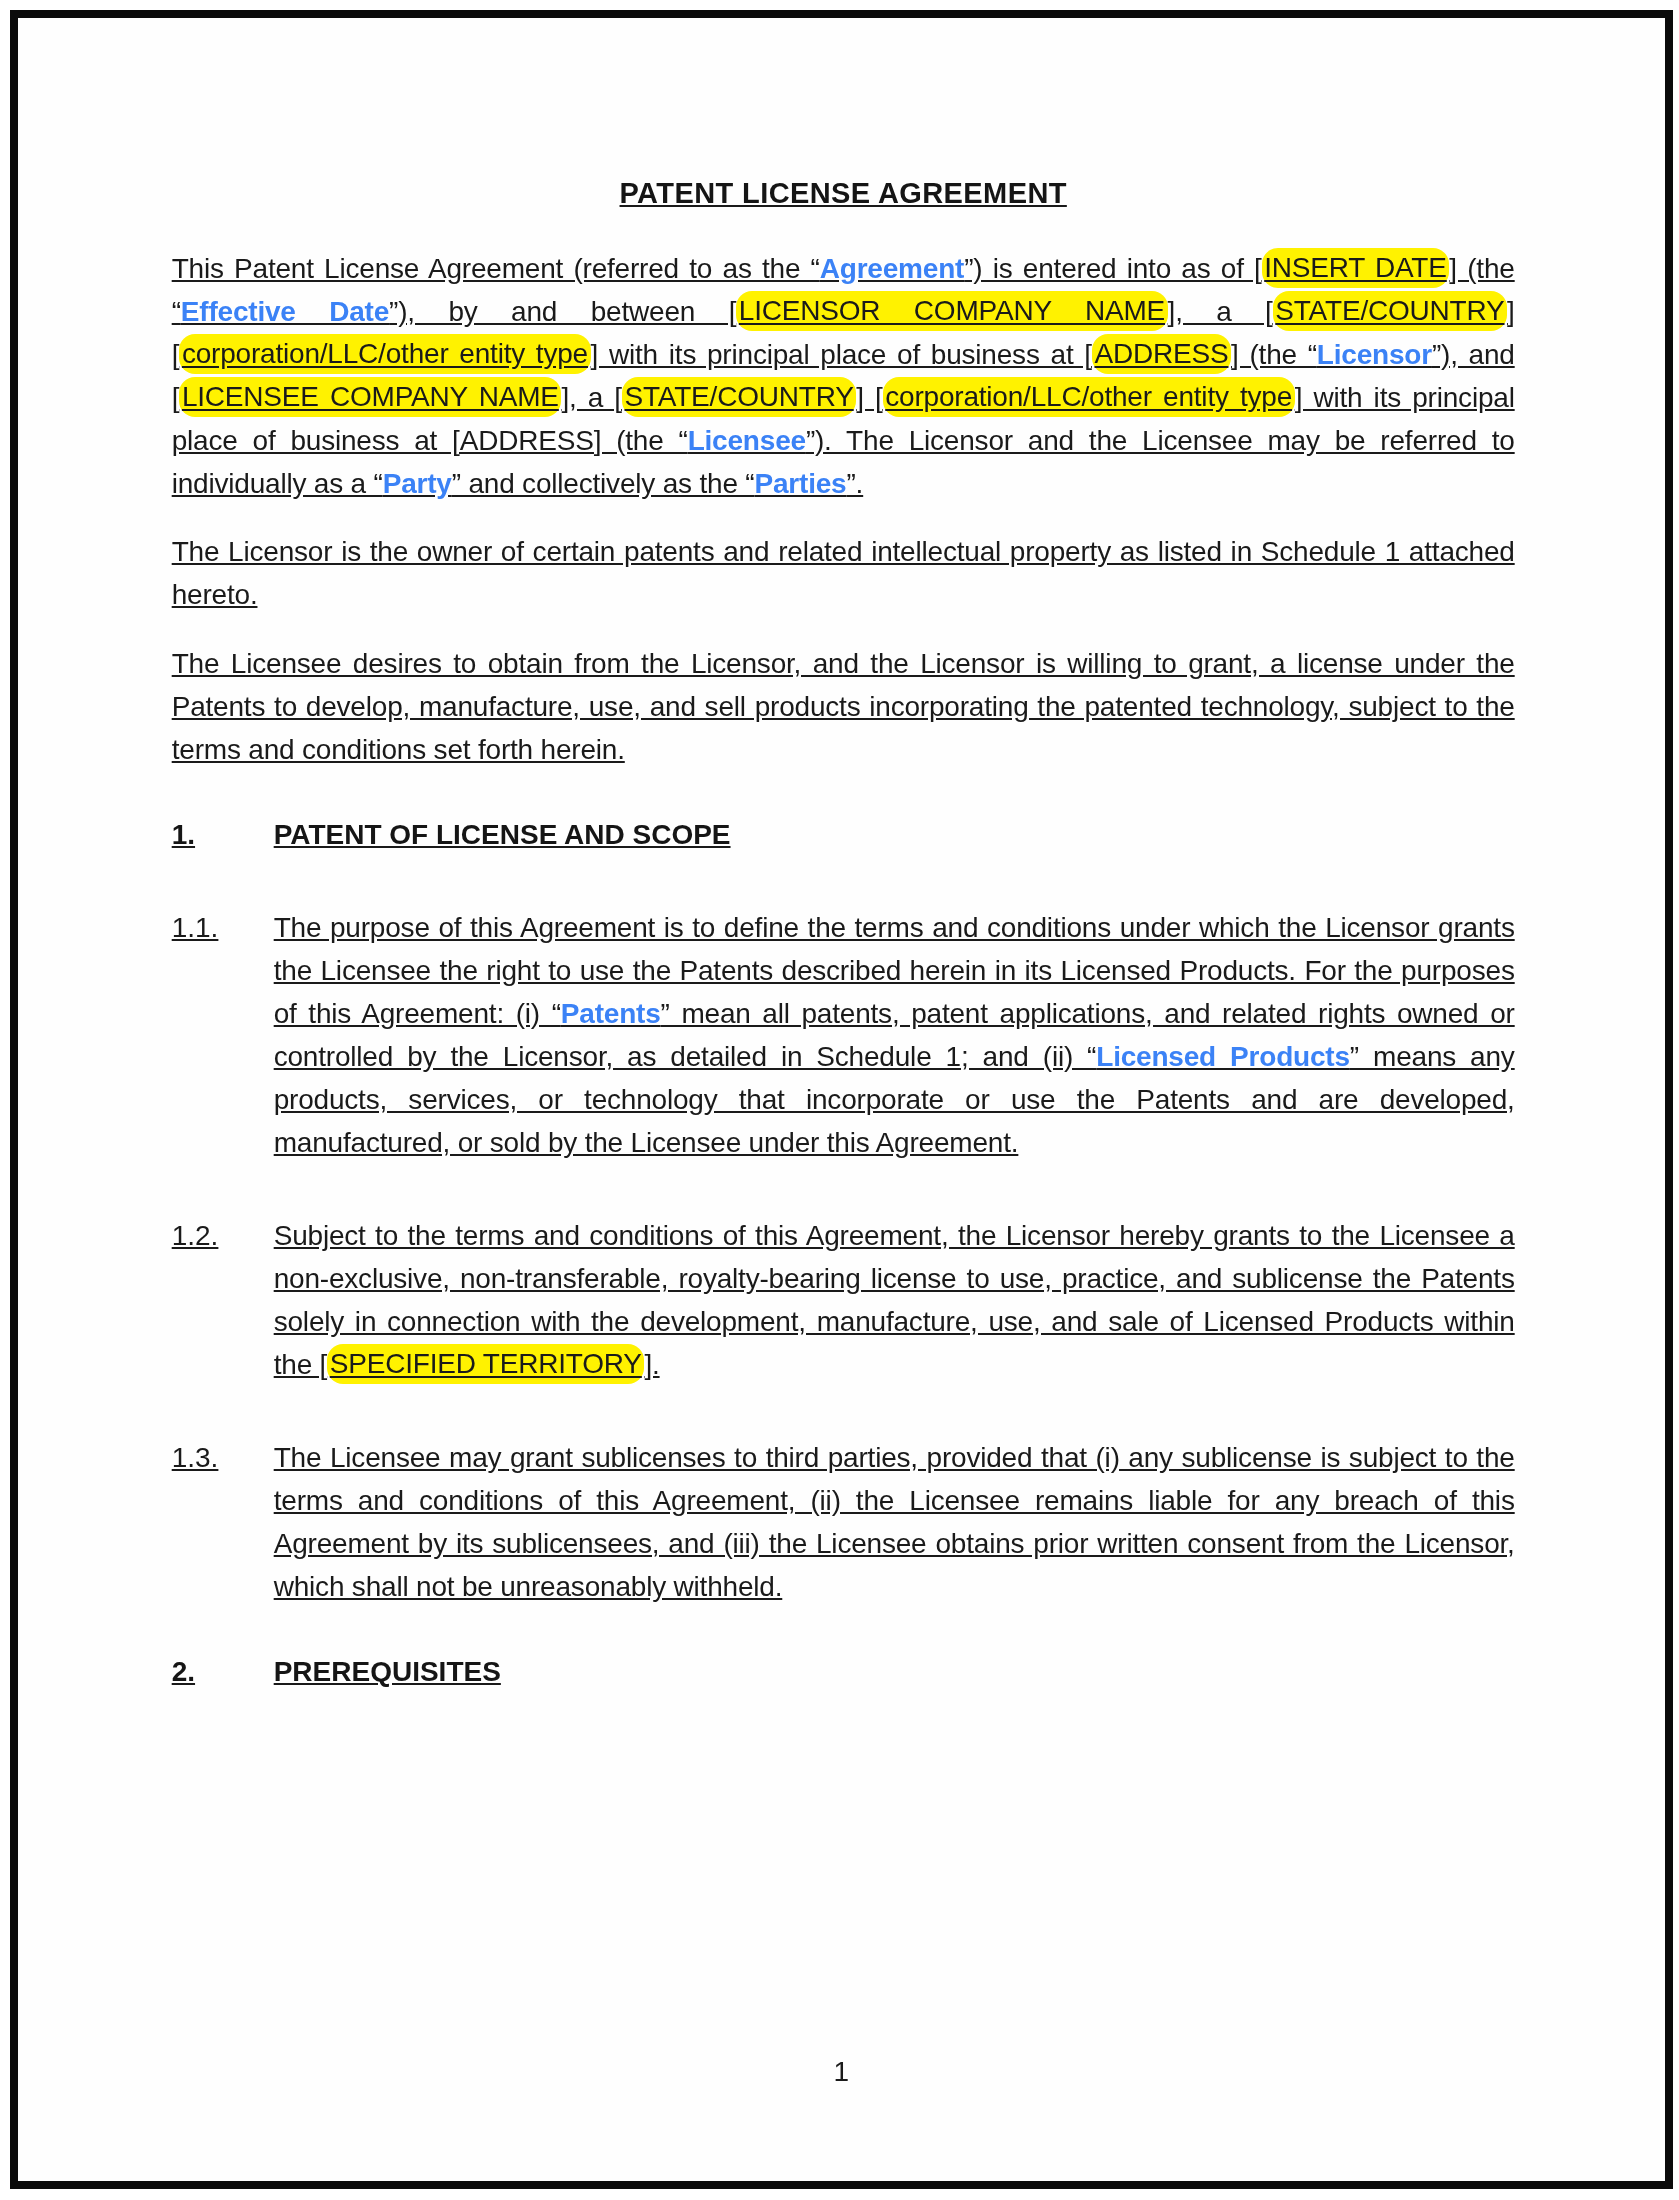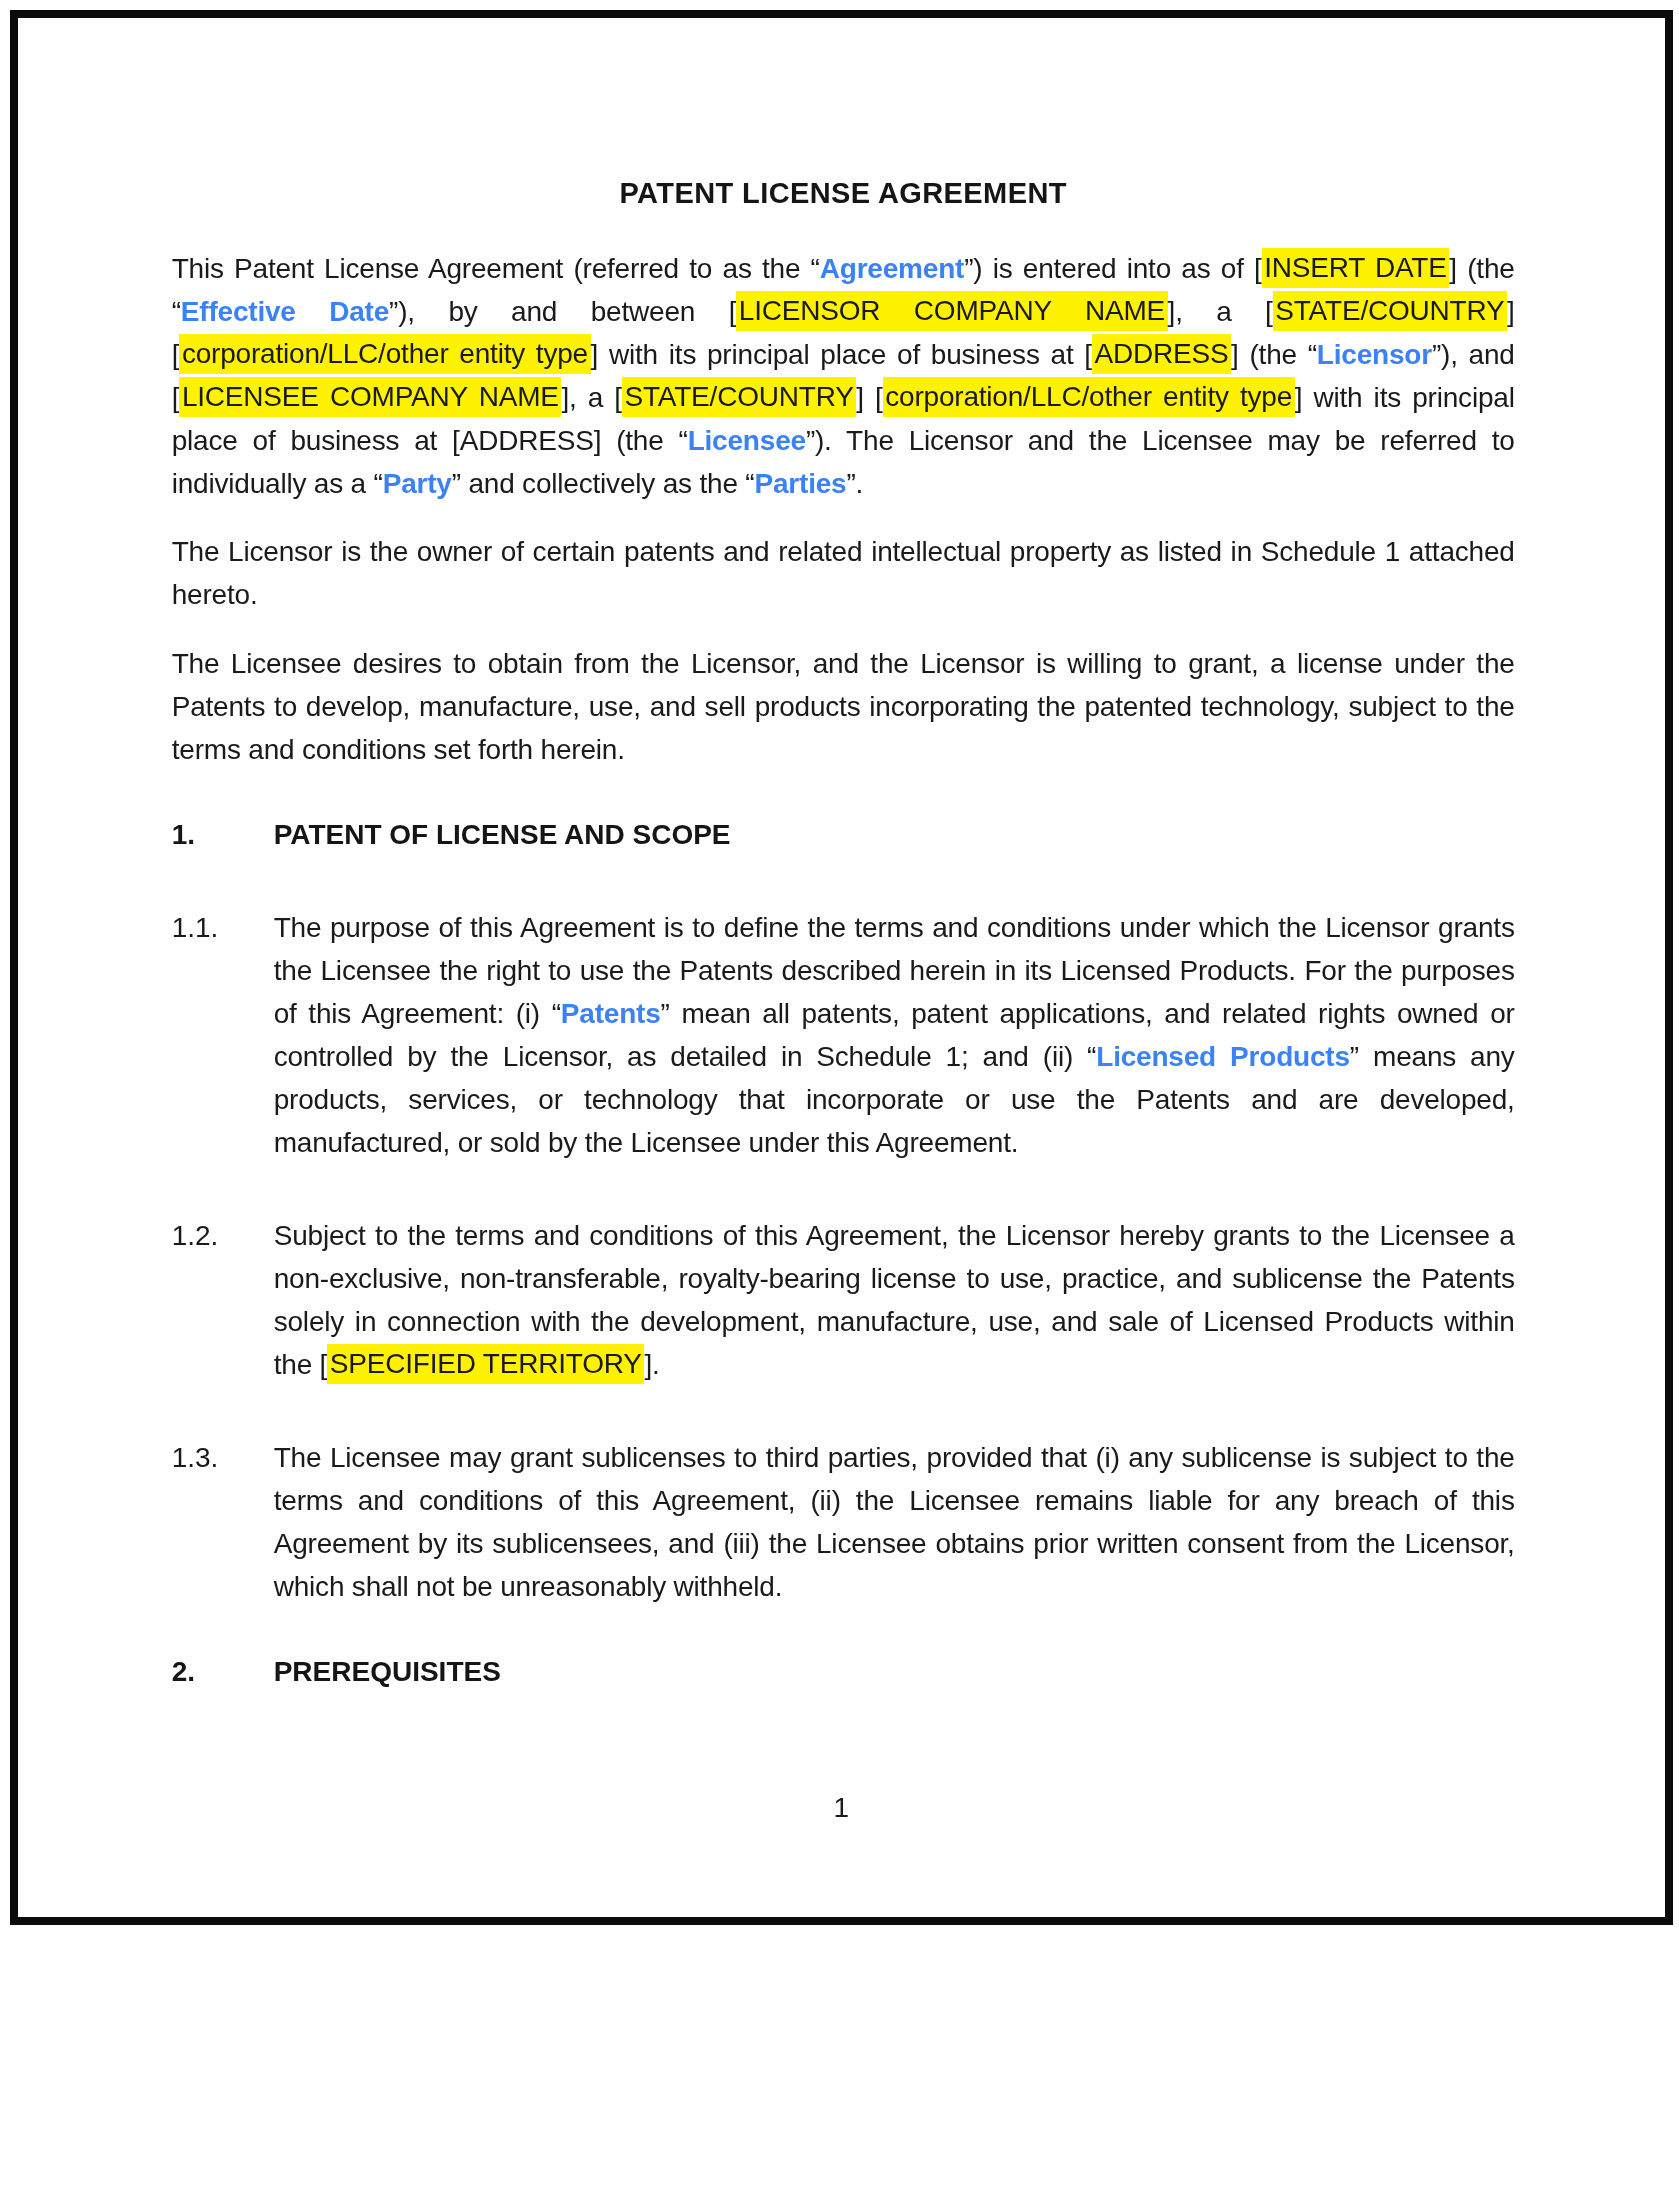--- a/index.html
+++ b/index.html
@@ -9,25 +9,26 @@
     position: relative;
     background: #ffffff;
     font-family: "Liberation Sans", "DejaVu Sans", sans-serif;
     color: #1a1a1a;
   }
   .frame {
     position: absolute;
     top: 9.7px;
     left: 9.7px;
     width: 1663px;
-    height: 1915px;
+    height: 2179px;
     box-sizing: border-box;
     border: 8px solid #0b0b0b;
     background: #fefefe;
     padding: 154px 150px 0 154px;
+    text-decoration: underline;
   }
   h1.doc-title {
     font-size: 29px;
     line-height: 43px;
     font-weight: 700;
     text-align: center;
     margin: 0 0 32px 0;
     letter-spacing: 0.4px;
     color: #151515;
   }
@@ -57,20 +58,21 @@
   .sec-item .body {
     text-align: justify;
     letter-spacing: -0.2px;
   }
   .num { font-weight: inherit; }
   .sec-item .num { font-weight: 400; }
   strong { font-weight: 700; color: #3b82f6; }
   .hl {
     background: var(--hl, #fff200);
     padding: 4.4px 2.6px;
+    border-radius: 16px;
   }
   .page-number {
     position: absolute;
     left: 0;
     right: 0;
     bottom: 88px;
     text-align: center;
     font-size: 28px;
     line-height: 43px;
   }

